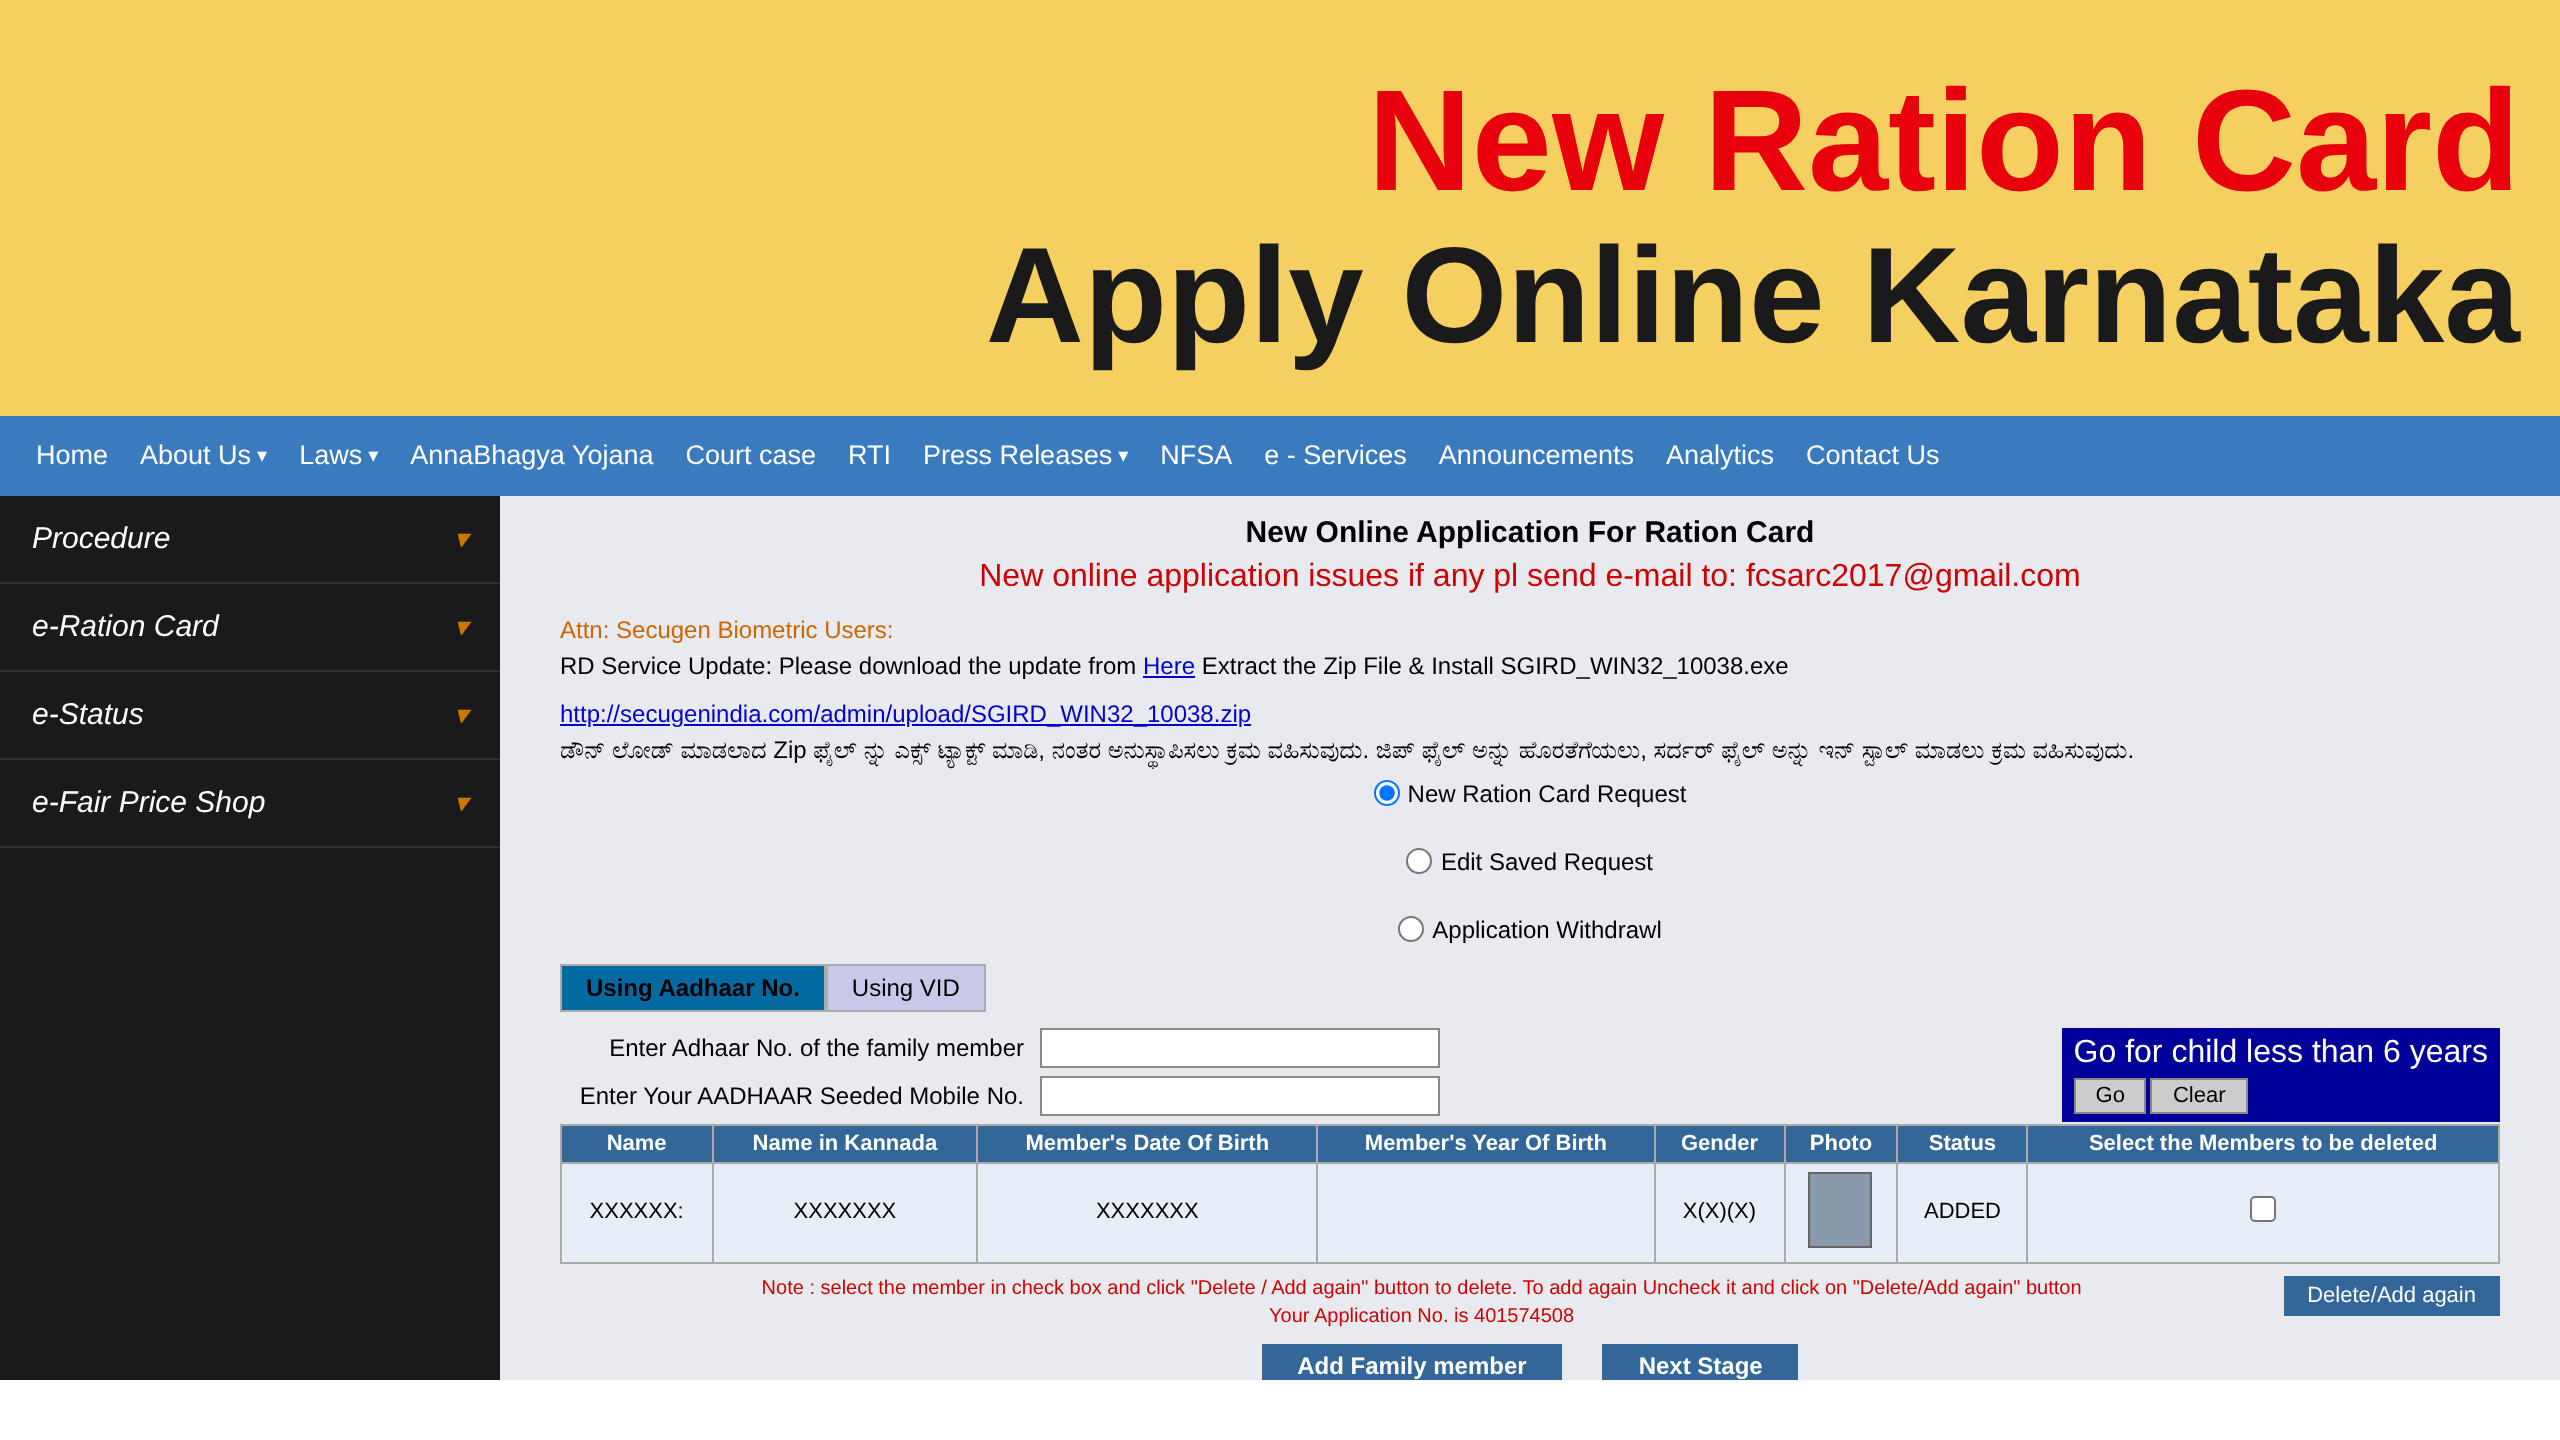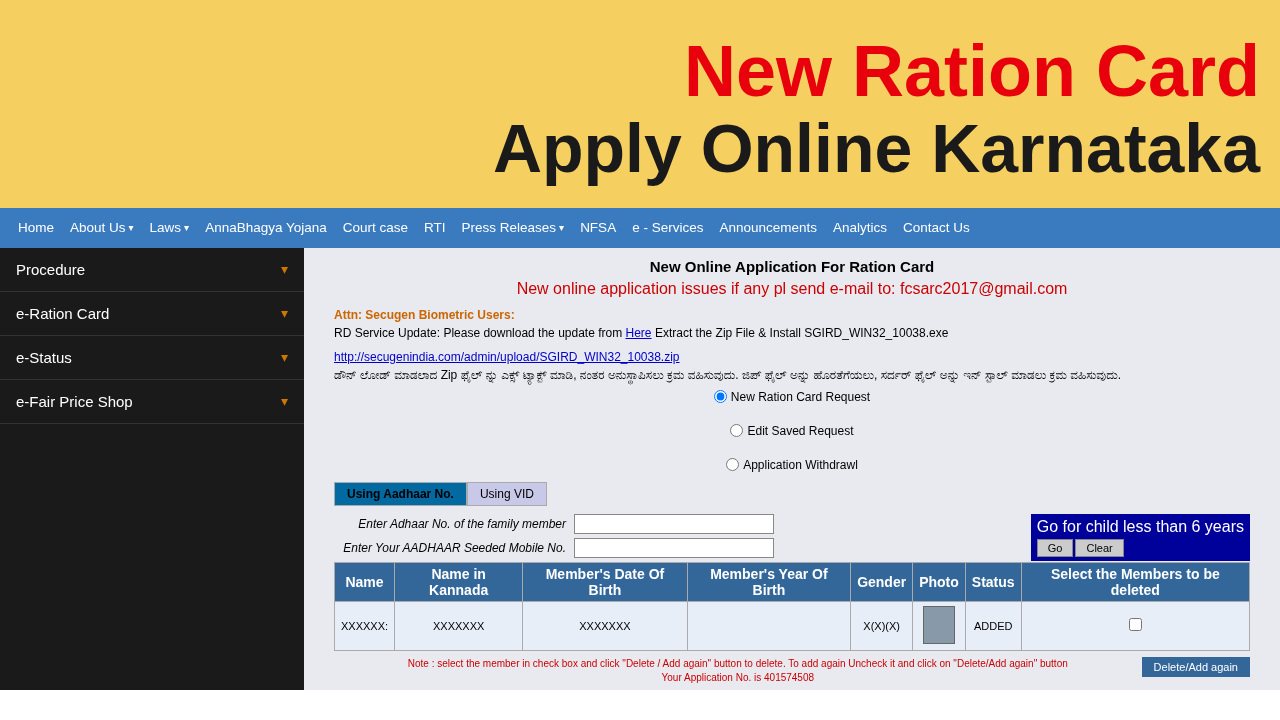--- a/index.html
+++ b/index.html
@@ -47,23 +47,24 @@
     
     .main-content {
       display: flex;
       height: calc(720px - 234px - 44px);
       overflow: hidden;
     }
 
     
     .sidebar {
       background-color: #1a1a1a;
-      width: 304px;
+      width: 250px;
       flex-shrink: 0;
       color: white;
+      font-style: italic;
     }
     .sidebar-item {
       padding: 13px 16px;
       border-bottom: 1px solid #333;
       display: flex;
       justify-content: space-between;
       align-items: center;
       cursor: pointer;
       font-size: 15px;
       font-weight: 500;
@@ -94,21 +95,21 @@
       margin-bottom: 8px;
     }
     .notice-block {
       font-size: 12px;
       color: #000;
       margin-bottom: 6px;
       line-height: 1.5;
     }
     .notice-block .attn {
       color: #cc6600;
-      font-weight: bold;
+      font-weight: normal;
     }
     .notice-block a {
       color: #0000cc;
     }
     .radio-row {
       display: flex;
       gap: 20px;
       align-items: center;
       font-size: 12px;
       margin-bottom: 10px;
@@ -140,21 +141,20 @@
     .form-row {
       display: flex;
       align-items: center;
       margin-bottom: 4px;
       font-size: 12px;
     }
     .form-row label {
       width: 240px;
       text-align: right;
       padding-right: 8px;
-      font-style: italic;
     }
     .form-row input[type="text"] {
       width: 200px;
       height: 20px;
       border: 1px solid #888;
       font-size: 11px;
     }
     .go-clear-box {
       background-color: #00009a;
       color: white;
@@ -182,21 +182,21 @@
       border-collapse: collapse;
       font-size: 11px;
       background: #d0d8e8;
       margin-bottom: 6px;
     }
     .data-table th {
       background-color: #336699;
       color: white;
       padding: 3px 6px;
       text-align: center;
-      font-size: 14px;
+      font-size: 11px;
       border: 1px solid #aaa;
     }
     .data-table td {
       padding: 4px 6px;
       border: 1px solid #aaa;
       text-align: center;
       background: #e8eef8;
       font-size: 11px;
     }
     .avatar-placeholder {

